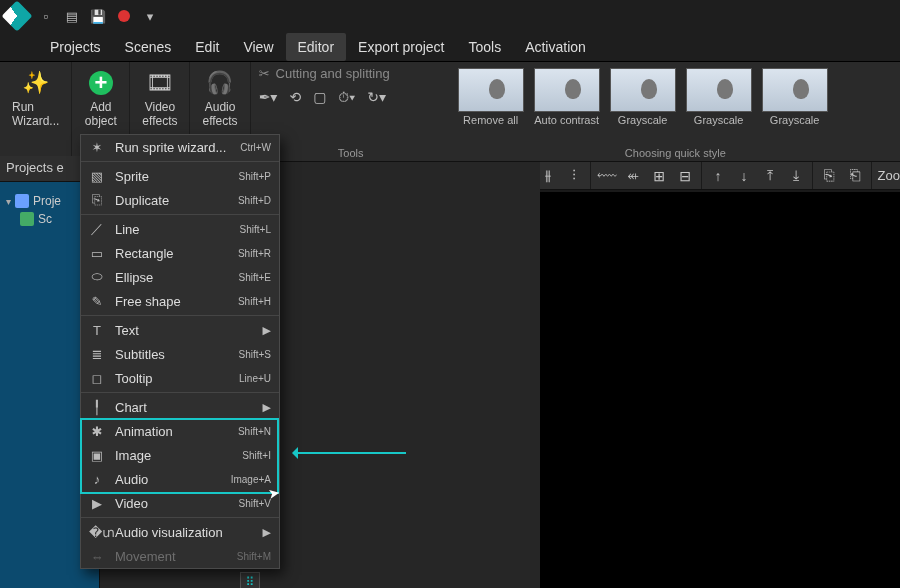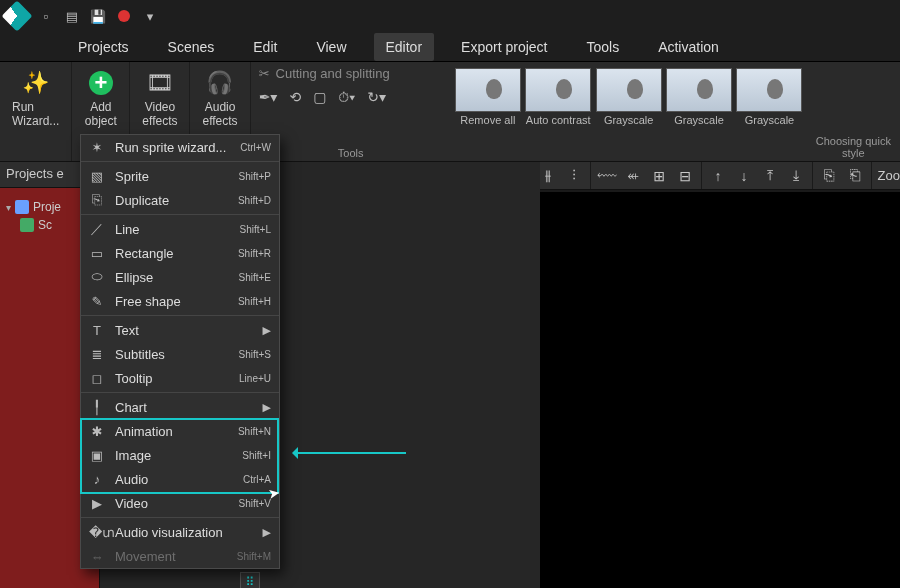--- a/index.html
+++ b/index.html
@@ -3,47 +3,47 @@
 <meta charset="utf-8">
 <style>
   *{box-sizing:border-box;margin:0;padding:0;font-family:"Segoe UI",Arial,sans-serif;user-select:none}
   body{background:#1a1a1a;color:#ccc;width:900px;height:588px;overflow:hidden;font-size:13px;position:relative}
   
   .titlebar{height:32px;background:#1e1e1e;display:flex;align-items:center;padding:0 6px;gap:10px}
   .logo{width:22px;height:22px;border-radius:3px;background:conic-gradient(from 45deg,#0fa6a6 0 35%,#fff 35% 65%,#0fa6a6 65% 100%);transform:rotate(45deg)}
   .titlebar .tbtn{width:16px;height:16px;display:flex;align-items:center;justify-content:center;color:#bbb}
   .rec{width:12px;height:12px;border-radius:50%;background:#d33}
   
-  .menubar{height:30px;background:#1e1e1e;display:flex;align-items:center;padding-left:78px;gap:39px;border-bottom:1px solid #000}
+  .menubar{height:30px;background:#1e1e1e;display:flex;align-items:center;padding-left:50px;gap:24px;border-bottom:1px solid #000}
   .menubar span{color:#ddd;font-size:14px;cursor:default}
   .menubar span.active{background:#3a3a3a;padding:6px 12px;border-radius:2px;margin:-6px -12px}
   
   .ribbon{height:100px;background:#2a2a2a;display:flex;border-bottom:1px solid #111}
   .rgroup{padding:6px 8px 0 8px;display:flex;flex-direction:column;align-items:center;border-right:1px solid #1d1d1d}
   .rgroup.big{min-width:58px}
   .rgbtn{display:flex;flex-direction:column;align-items:center;gap:4px;font-size:12px;color:#ccc;padding:2px 4px}
   .rgbtn .ic{width:26px;height:26px;display:flex;align-items:center;justify-content:center;font-size:22px}
   .plus{width:24px;height:24px;border-radius:50%;background:#1fbf5f;color:#fff;display:flex;align-items:center;justify-content:center;font-weight:bold}
   .rlabel{font-size:11px;color:#999;text-align:center;margin-top:auto;margin-bottom:2px}
   .toolsblk{flex:0 0 200px;display:flex;flex-direction:column}
   .toolsblk .row1{color:#8a8a8a;font-size:13px;padding:4px 8px;display:flex;align-items:center;gap:6px}
   .toolsblk .row2{display:flex;gap:12px;padding:4px 8px;color:#bbb;font-size:14px}
-  .styleblk{flex:1;display:flex;flex-direction:row}
+  .styleblk{flex:1;display:flex;flex-direction:column}
   .thumbs{display:flex;gap:4px;padding:6px 4px 0 4px;overflow:hidden}
   .thumb{display:flex;flex-direction:column;align-items:center;width:72px}
   .thumb .img{width:66px;height:44px;background:linear-gradient(#dbe4ee,#b9c6d4);border:1px solid #555;position:relative}
   .thumb .img::after{content:"";position:absolute;left:30px;top:10px;width:16px;height:20px;border-radius:50% 50% 45% 45%;background:#777}
   .thumb span{font-size:11px;color:#bbb;margin-top:2px;white-space:nowrap}
   
   .tbar{height:28px;background:#2e2e2e;border-bottom:1px solid #111;display:flex;align-items:center}
   .tbar .seg{display:flex;align-items:center;gap:10px;padding:0 8px;border-right:1px solid #1a1a1a;height:100%}
   .tbar .ic{width:16px;height:16px;color:#c8c8c8;font-size:14px;display:flex;align-items:center;justify-content:center}
   .tbar .zoo{margin-left:auto;color:#ccc;}
   
-  .leftpane{position:absolute;left:0;top:162px;width:100px;bottom:0;background:#7f1d1d;border-right:1px solid #111;padding-top:36px}
+  .leftpane{position:absolute;left:0;top:156px;width:100px;bottom:0;background:#0c4a6e;border-right:1px solid #111;padding-top:36px}
   .leftpane .hdr{position:absolute;top:0;left:0;right:0;height:26px;background:#2e2e2e;color:#ccc;font-size:13px;padding:4px 6px;border-bottom:1px solid #111}
   .tree{font-size:12px;color:#ccc;padding-left:6px}
   .tree .row{display:flex;align-items:center;gap:4px;padding:2px 0}
   .tree .arw{font-size:10px;color:#aaa}
   .ficon{width:14px;height:14px;background:#6aa0ff;border-radius:2px}
   
   .ddmenu{position:absolute;left:80px;top:134px;width:200px;background:#2f2f2f;border:1px solid #4a4a4a;box-shadow:4px 6px 12px rgba(0,0,0,.6);z-index:20}
   .ddmenu .mi{display:flex;align-items:center;height:24px;padding:0 8px;gap:10px;color:#ddd;font-size:13px}
   .ddmenu .mi .mic{width:16px;text-align:center;color:#bbb;font-size:13px}
   .ddmenu .mi .lbl{flex:1;white-space:nowrap}
@@ -285,21 +285,21 @@
       <span class="sc">Shift+N</span>
     </div>
     <div class="mi">
       <span class="mic">▣</span>
       <span class="lbl">Image</span>
       <span class="sc">Shift+I</span>
     </div>
     <div class="mi">
       <span class="mic">♪</span>
       <span class="lbl">Audio</span>
-      <span class="sc">Ctrl+A</span>
+      <span class="sc">Image+A</span>
     </div>
     <div class="mi">
       <span class="mic">▶</span>
       <span class="lbl">Video</span>
       <span class="sc">Shift+V</span>
     </div>
     <hr>
     <div class="mi">
       <span class="mic">�տ</span>
       <span class="lbl">Audio visualization</span>

